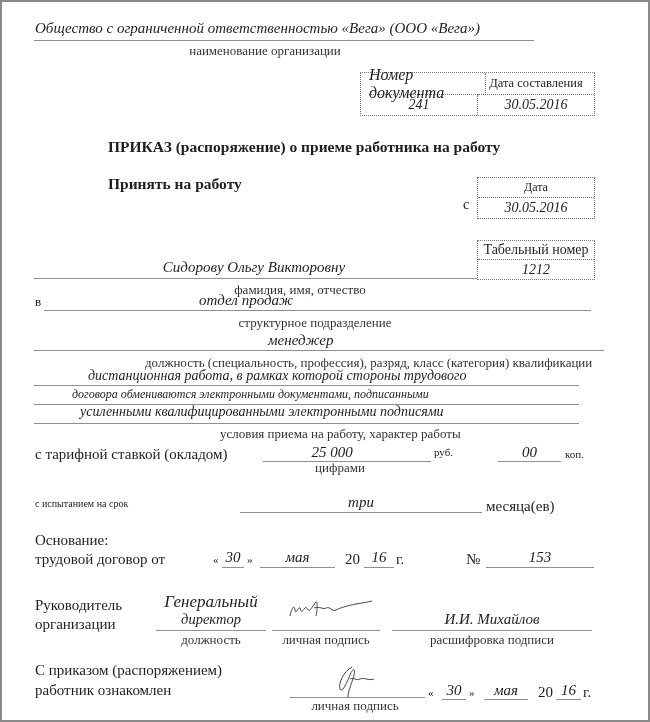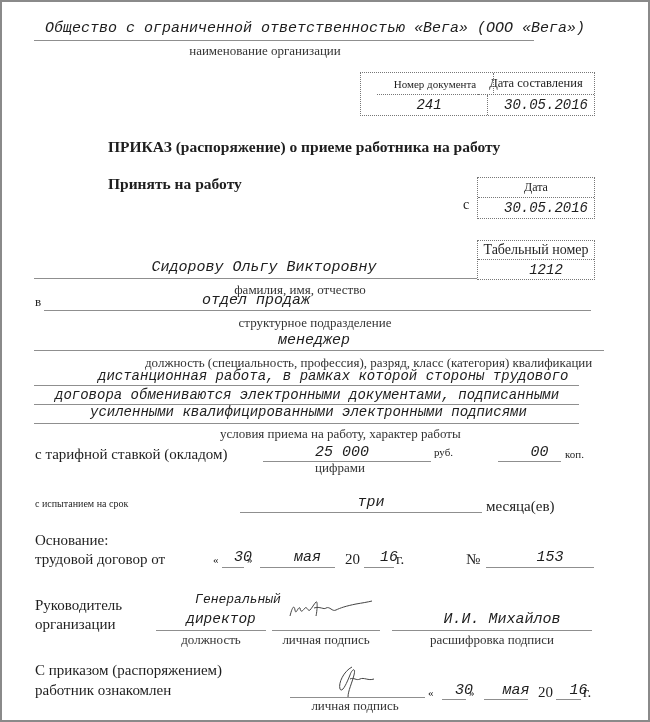--- a/index.html
+++ b/index.html
@@ -6,41 +6,41 @@
   body {
     width: 650px; height: 722px; background: #ffffff;
     font-family: "DejaVu Serif", "Liberation Serif", serif;
     color: #1e1e1e; position: relative; overflow: hidden;
   }
   .frame {
     position: absolute; left: 0; top: 0; width: 646px; height: 718px;
     border: 2px solid #8a8a8a; background: #fff;
   }
   .abs { position: absolute; white-space: nowrap; }
-  .it { font-family: Liberation Mono, monospace; font-style: italic; margin-left: 10px; }
+  .it { font-family: Liberation Serif, serif; font-style: italic; }
   .rg { font-family: "Liberation Serif", "DejaVu Serif", serif; }
   .line { position: absolute; height: 0; border-top: 1.5px solid #8f8f8f; }
   .cap { position: absolute; font-family: "Liberation Serif", serif; font-size: 13px; color: #333; text-align: center; white-space: nowrap; }
   .dotbox { position: absolute; border: 1px dotted #777; box-sizing: border-box; }
   .dotcell { position: absolute; box-sizing: border-box; display: flex; align-items: center; justify-content: center; }
   .bold { font-weight: bold; font-family: "Liberation Serif", "DejaVu Serif", serif; }
   .ctr { text-align: center; }
   .sig { position: absolute; }
 </style>
 </head>
 <body>
 
 <div class="frame"></div>
 
 <div class="abs it" style="left:35px; top:20px; font-size:15px;">Общество с ограниченной ответственностью «Вега» (ООО «Вега»)</div>
 <div class="line" style="left:34px; top:40px; width:500px;"></div>
 <div class="cap" style="left:180px; top:43px; width:170px;">наименование организации</div>
 
 <div class="dotbox" style="left:360px; top:72px; width:235px; height:44px;">
-  <div class="dotcell rg" style="left:16px; top:0; width:117px; height:22px; font-size:11px; border-right:1px dotted #777; border-bottom:1px dotted #777;">Номер документа</div>
+  <div class="dotcell rg" style="left:8px; top:0; width:117px; height:22px; font-size:16px; border-right:1px dotted #777; border-bottom:1px dotted #777;font-style:italic;">Номер документа</div>
   <div class="dotcell rg" style="left:117px; top:0; width:116px; height:22px; font-size:12.5px; border-bottom:1px dotted #777;">Дата составления</div>
   <div class="dotcell it" style="left:0; top:22px; width:117px; height:20px; font-size:14px; border-right:1px dotted #777;">241</div>
   <div class="dotcell it" style="left:117px; top:22px; width:116px; height:20px; font-size:14px;">30.05.2016</div>
 </div>
 
 <div class="abs bold" style="left:108px; top:138px; font-size:15.5px;">ПРИКАЗ  (распоряжение) о приеме работника на работу</div>
 
 <div class="abs bold" style="left:108px; top:175px; font-size:15.5px;">Принять на работу</div>
 
 <div class="abs rg" style="left:463px; top:197px; font-size:14px;">с</div>
@@ -62,21 +62,21 @@
 <div class="abs it ctr" style="left:44px; top:292px; width:544px; font-size:15px; text-indent:-140px;">отдел продаж</div>
 <div class="line" style="left:44px; top:310px; width:547px;"></div>
 <div class="cap" style="left:220px; top:315px; width:190px;">структурное подразделение</div>
 
 <div class="abs it" style="left:268px; top:332px; font-size:15px;">менеджер</div>
 <div class="line" style="left:34px; top:350px; width:570px;"></div>
 <div class="cap" style="left:145px; top:355px; width:400px; text-align:left;">должность (специальность, профессия), разряд, класс (категория) квалификации</div>
 
 <div class="abs it" style="left:88px; top:368px; font-size:14px;text-align:center;">дистанционная работа, в рамках которой стороны трудового</div>
 <div class="line" style="left:34px; top:385px; width:545px;"></div>
-<div class="abs it" style="left:45px; top:387px; font-size:14px;">договора обмениваются электронными документами, подписанными</div>
+<div class="abs it" style="left:72px; top:387px; font-size:12px;">договора обмениваются электронными документами, подписанными</div>
 <div class="line" style="left:34px; top:404px; width:545px;"></div>
 <div class="abs it" style="left:80px; top:404px; font-size:14px;">усиленными квалифицированными электронными подписями</div>
 <div class="line" style="left:34px; top:423px; width:545px;"></div>
 <div class="cap" style="left:220px; top:426px; width:220px;">условия приема на работу, характер работы</div>
 
 <div class="abs rg" style="left:35px; top:446px; font-size:15px;">с тарифной ставкой (окладом)</div>
 <div class="abs it ctr" style="left:262px; top:444px; width:170px; font-size:15px; text-indent:-30px;">25 000</div>
 <div class="line" style="left:263px; top:461px; width:168px;"></div>
 <div class="cap" style="left:300px; top:460px; width:80px;">цифрами</div>
 <div class="abs rg" style="left:434px; top:446px; font-size:11px;">руб.</div>
@@ -100,21 +100,21 @@
 <div class="abs rg" style="left:345px; top:551px; font-size:15px;">20</div>
 <div class="abs it ctr" style="left:364px; top:549px; width:30px; font-size:15px;">16</div>
 <div class="line" style="left:364px; top:567px; width:30px;"></div>
 <div class="abs rg" style="left:396px; top:551px; font-size:15px;">г.</div>
 <div class="abs rg" style="left:466px; top:551px; font-size:15px;">№</div>
 <div class="abs it ctr" style="left:486px; top:549px; width:108px; font-size:15px;">153</div>
 <div class="line" style="left:486px; top:567px; width:108px;"></div>
 
 <div class="abs rg" style="left:35px; top:597px; font-size:15px;">Руководитель</div>
 <div class="abs rg" style="left:35px; top:616px; font-size:15px;">организации</div>
-<div class="abs it ctr" style="left:173px; top:592px; width:110px; font-size:13px;">Генеральный</div>
+<div class="abs it ctr" style="left:156px; top:592px; width:110px; font-size:17px;">Генеральный</div>
 <div class="abs it ctr" style="left:156px; top:611px; width:110px; font-size:14.5px;">директор</div>
 <div class="line" style="left:156px; top:630px; width:110px;"></div>
 <div class="cap" style="left:156px; top:632px; width:110px;">должность</div>
 
 <svg class="sig" style="left:286px; top:596px;" width="90" height="26" viewBox="0 0 90 26">
   <path d="M4 20 C6 12, 8 8, 9 14 C10 20, 12 10, 14 12 C15 18, 17 14, 19 12 C21 10, 22 16, 24 14 C26 12, 28 8, 30 6 C32 4, 31 16, 30 20 M28 12 C34 10, 38 14, 40 12 C44 10, 46 16, 50 14 C54 12, 60 10, 70 8 C76 7, 82 6, 86 5" fill="none" stroke="#444" stroke-width="1"></path>
 </svg>
 <div class="line" style="left:272px; top:630px; width:108px;"></div>
 <div class="cap" style="left:272px; top:632px; width:108px;">личная подпись</div>
 

